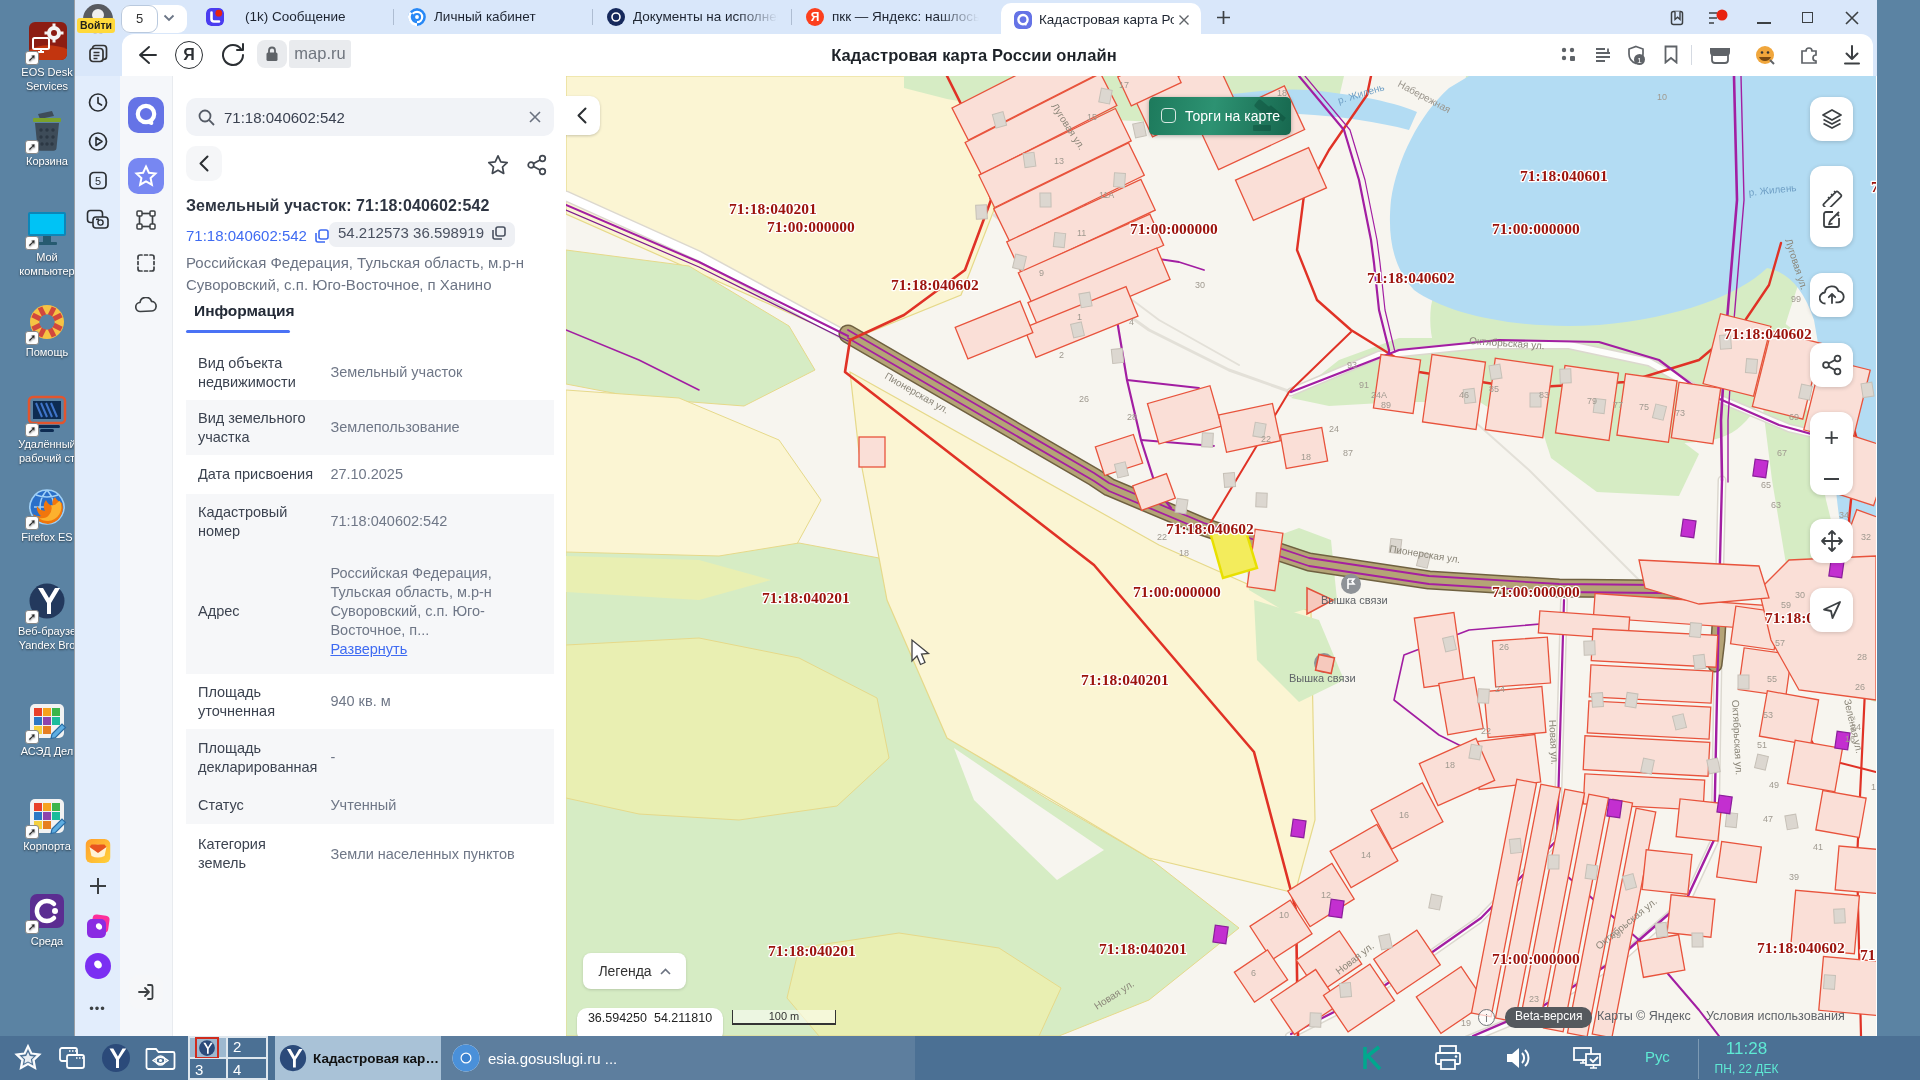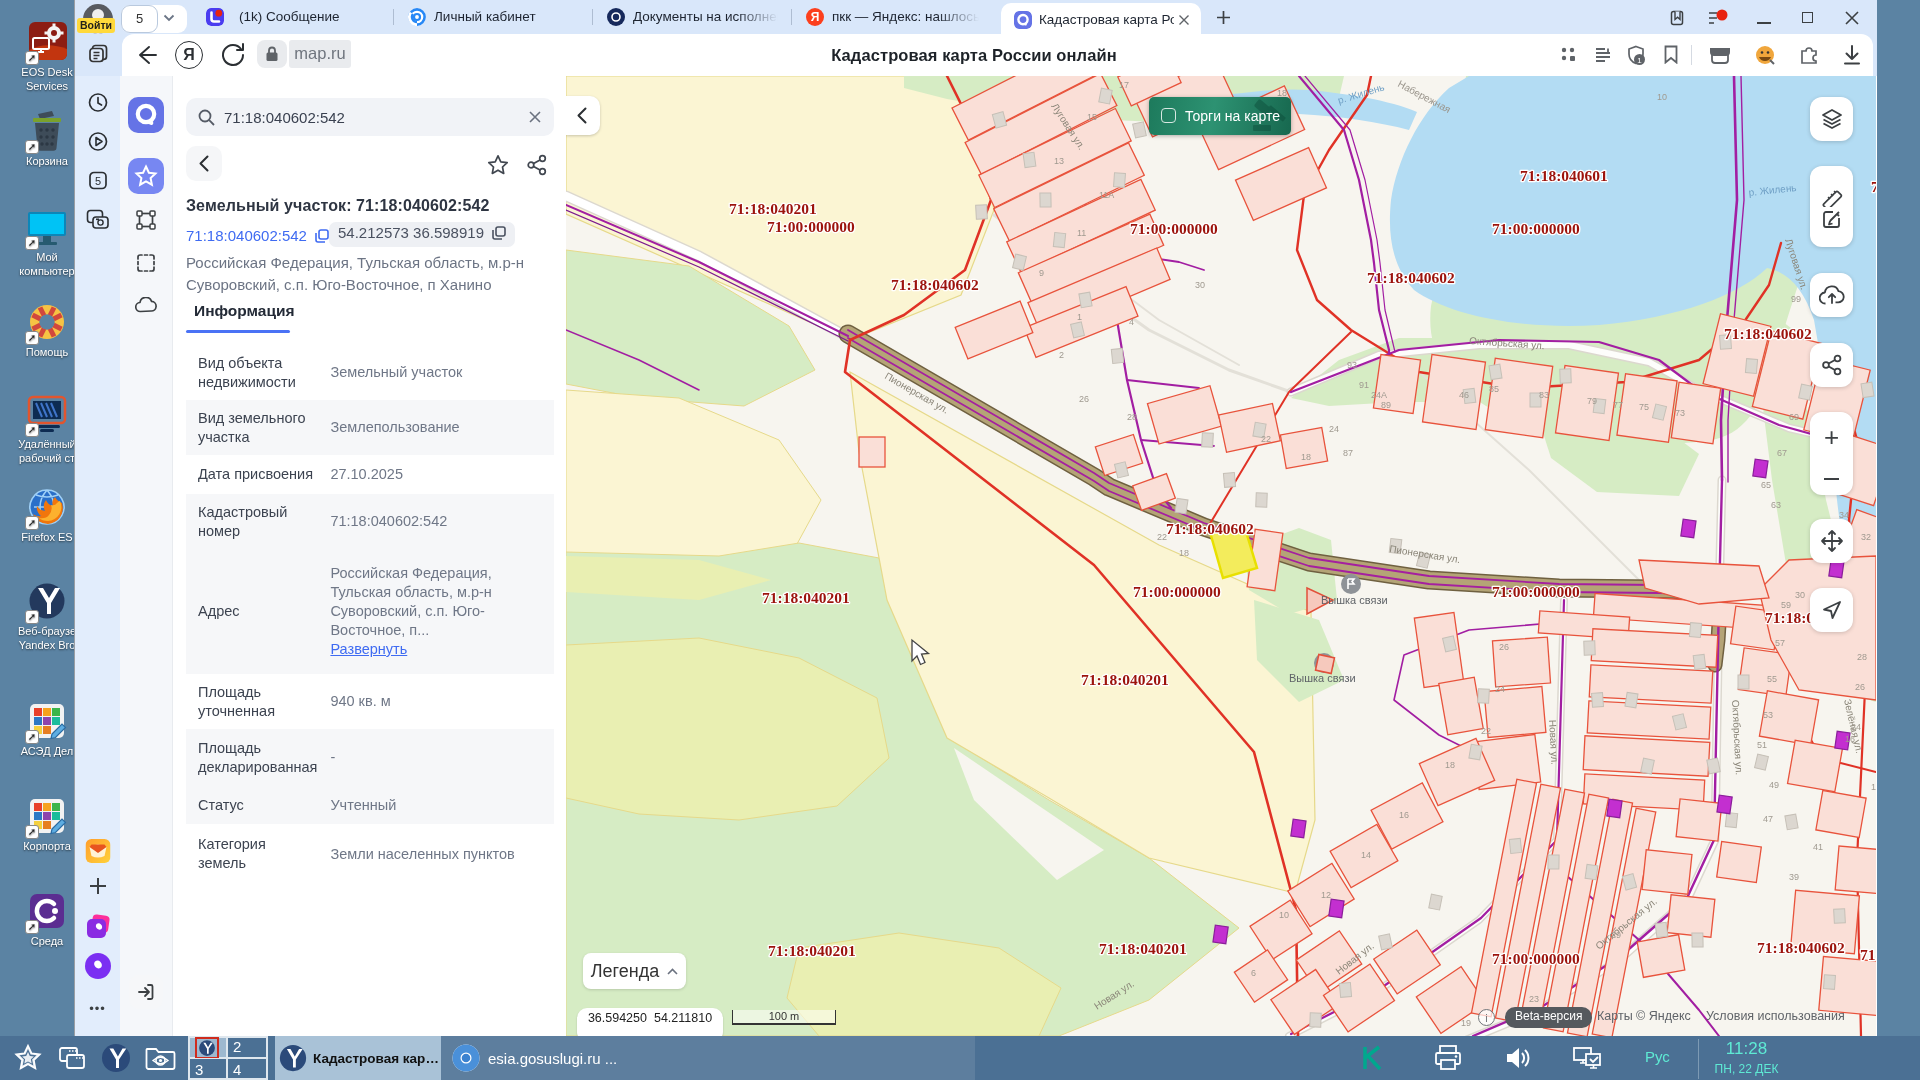--- a/index.html
+++ b/index.html
@@ -14,21 +14,21 @@
 
 
 #taskbar { position:absolute; left:0; top:1036px; width:1920px; height:44px; background:#4b7094; z-index:50;
   display:flex; align-items:center; }
 .tb-ic { width:44px; height:44px; display:flex; align-items:center; justify-content:center; }
 #vdgrid { width:80px; height:44px; border:1px solid #dfe7ee; display:grid; grid-template-columns:38px 40px;
   grid-template-rows:21px 21px; margin-left:6px; color:#fff; font-size:15px; }
 #vdgrid div { border:1px solid #dfe7ee; position:relative; }
 .task { height:44px; display:flex; align-items:center; gap:7px; padding:0 10px; color:#fff; font-size:15px; white-space:nowrap; overflow:hidden; }
 .task.active { background:#a9c2d7; color:#111; font-weight:bold; width:166px; font-size:13.5px; padding:0 4px 0 3px; gap:5px; }
-.task2 { width:534px; background:rgba(255,255,255,.10); }
+.task2 { width:474px; background:rgba(255,255,255,.10); }
 #tb-right { position:absolute; left:0; top:0; width:1920px; height:44px; color:#5eead4; }
 #tb-right .tb-ic { position:absolute; top:0; }
 #clock { position:absolute; left:1698px; top:3px; width:96px; border-left:1px solid #7d9ab4; text-align:center;
   font-size:17px; line-height:19px; }
 #clock .d { font-size:12px; }
 
 
 #win { position:absolute; left:74px; top:0; width:1803px; height:1036px; background:#fff;
   border-left:1px solid rgba(30,40,50,.45); }
 #tabbar { position:absolute; left:0; top:0; width:100%; height:34px; background:#d9e7fa; }
@@ -65,21 +65,21 @@
 table.info { position:absolute; left:13px; top:269px; width:368px; border-collapse:collapse; }
 table.info td { vertical-align:middle; font-size:14.5px; padding:8.5px 0 8.5px 12px; line-height:19px; }
 table.info td.l { width:120px; color:#3c4350; }
 table.info td.v { color:#6f7787; padding-left:13px; }
 table.info tr.g { background:#f6f7f9; }
 
 
 .mapbtn { position:absolute; background:#fff; border-radius:12px; box-shadow:0 1px 4px rgba(0,0,0,.18);
   display:flex; align-items:center; justify-content:center; }
 #legend { position:absolute; left:17px; top:877px; width:103px; height:36px; background:#fff; border-radius:8px;
-  display:flex; align-items:center; justify-content:center; gap:8px; font-size:18px; color:#333;
+  display:flex; align-items:center; justify-content:center; gap:8px; font-size:14px; color:#333;
   box-shadow:0 1px 3px rgba(0,0,0,.15); }
 #coords { position:absolute; left:11px; top:932px; width:146px; height:34px; background:#fff; border-radius:10px;
   font-size:12.5px; color:#222; text-align:center; line-height:20px; box-shadow:0 1px 2px rgba(0,0,0,.2); }
 #beta { position:absolute; left:939px; top:931px; height:21px; background:#55595e; color:#fff; border-radius:10px;
   font-size:12px; padding:2px 10px; }
 .attr { position:absolute; top:933px; font-size:12.5px; color:#5f6368; }
 </style></head><body>
 
 <div class="dicon" style="top:21px"><div class="ic"><svg width="42" height="42" viewBox="0 0 42 42">
         <rect x="3" y="1" width="38" height="38" rx="6" fill="#8c1d13"></rect>
@@ -191,21 +191,21 @@
     <div class="abs" style="left:46px;top:5px;width:37px;height:28px;background:#fff;border-radius:9px;border:1px solid #b9c9de;font-size:13px;text-align:center;line-height:26px;color:#333">5</div>
     <svg class="abs" style="left:88px;top:14px" width="12" height="8" viewBox="0 0 12 8">
         <path d="M1.5 1.5 L6 6 L10.5 1.5" stroke="#6b7586" stroke-width="1.8" fill="none"></path>
       </svg>
     <div class="tdiv" style="left:137px"></div>
     
 <svg class="cicon" style="left:131px" viewBox="0 0 18 18">
         <rect width="18" height="18" rx="5" fill="#4b3df0"></rect>
         <path d="M5.5 4.5 v6.5 a2.5 2.5 0 0 0 2.5 2.5 h5" stroke="#fff" stroke-width="2.6" fill="none" stroke-linecap="round"></path>
         <circle cx="12.8" cy="5.2" r="3.4" fill="#e8220f"></circle>
-      </svg><div class="tabt" style="left:164px;width:150px">(1k) Сообщение</div>
+      </svg><div class="tabt" style="left:170px;width:150px">(1k) Сообщение</div>
 <div class="tdiv" style="left:318px"></div>
 <svg class="cicon" style="left:333px" viewBox="0 0 18 18">
         <circle cx="9" cy="9" r="9" fill="#fff"></circle>
         <circle cx="9" cy="9" r="7.6" fill="none" stroke="#2788f6" stroke-width="2.6"></circle>
         <circle cx="9" cy="9" r="3" fill="none" stroke="#2788f6" stroke-width="2.2"></circle>
         <path d="M9 16.6 a7.6 7.6 0 0 1-6-12" stroke="#fff" stroke-width="3" fill="none"></path>
         <path d="M9 14 a5 5 0 0 1-4-8" stroke="#2788f6" stroke-width="2.4" fill="none"></path>
       </svg><div class="tabt" style="left:359px;width:145px">Личный кабинет</div>
 <div class="tdiv" style="left:517px"></div>
 <svg class="cicon" style="left:532px" viewBox="0 0 18 18">

